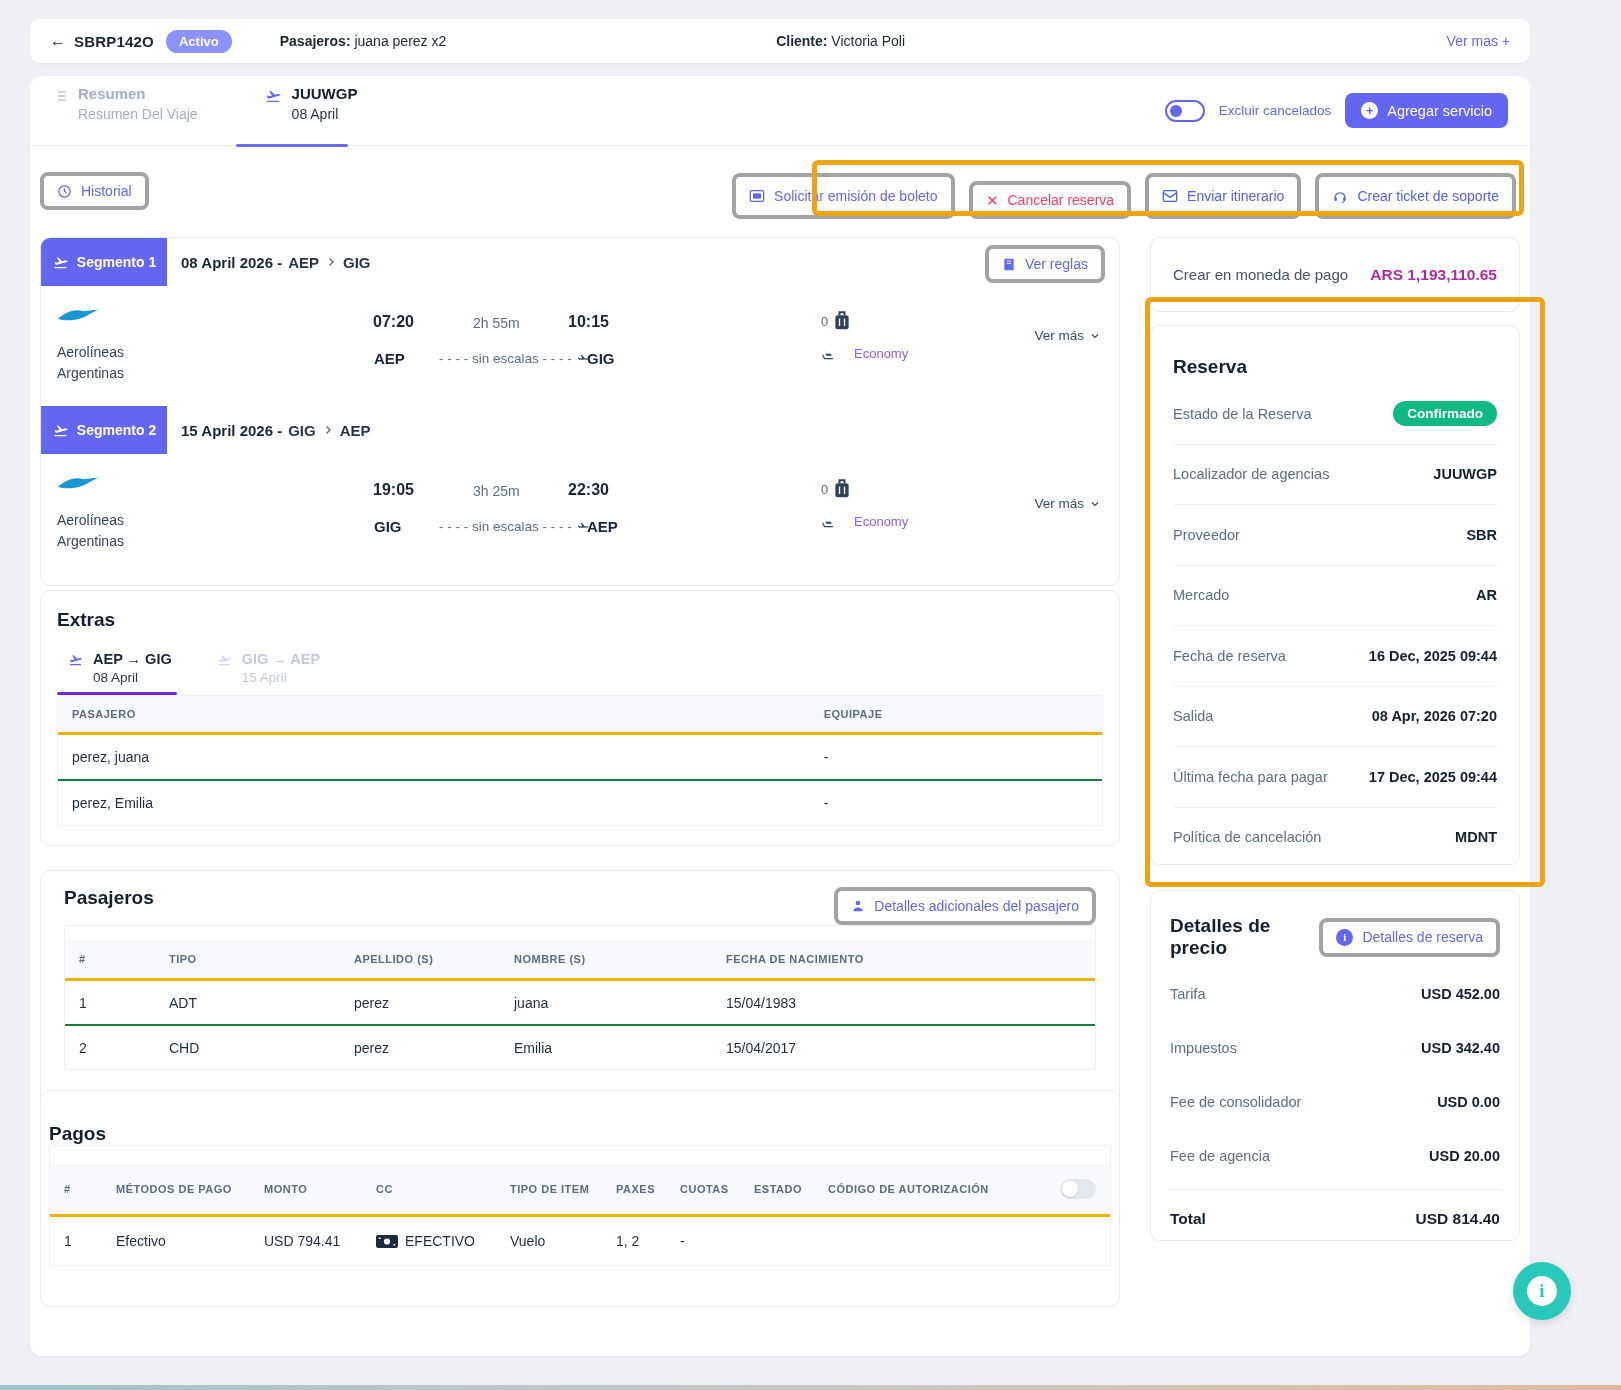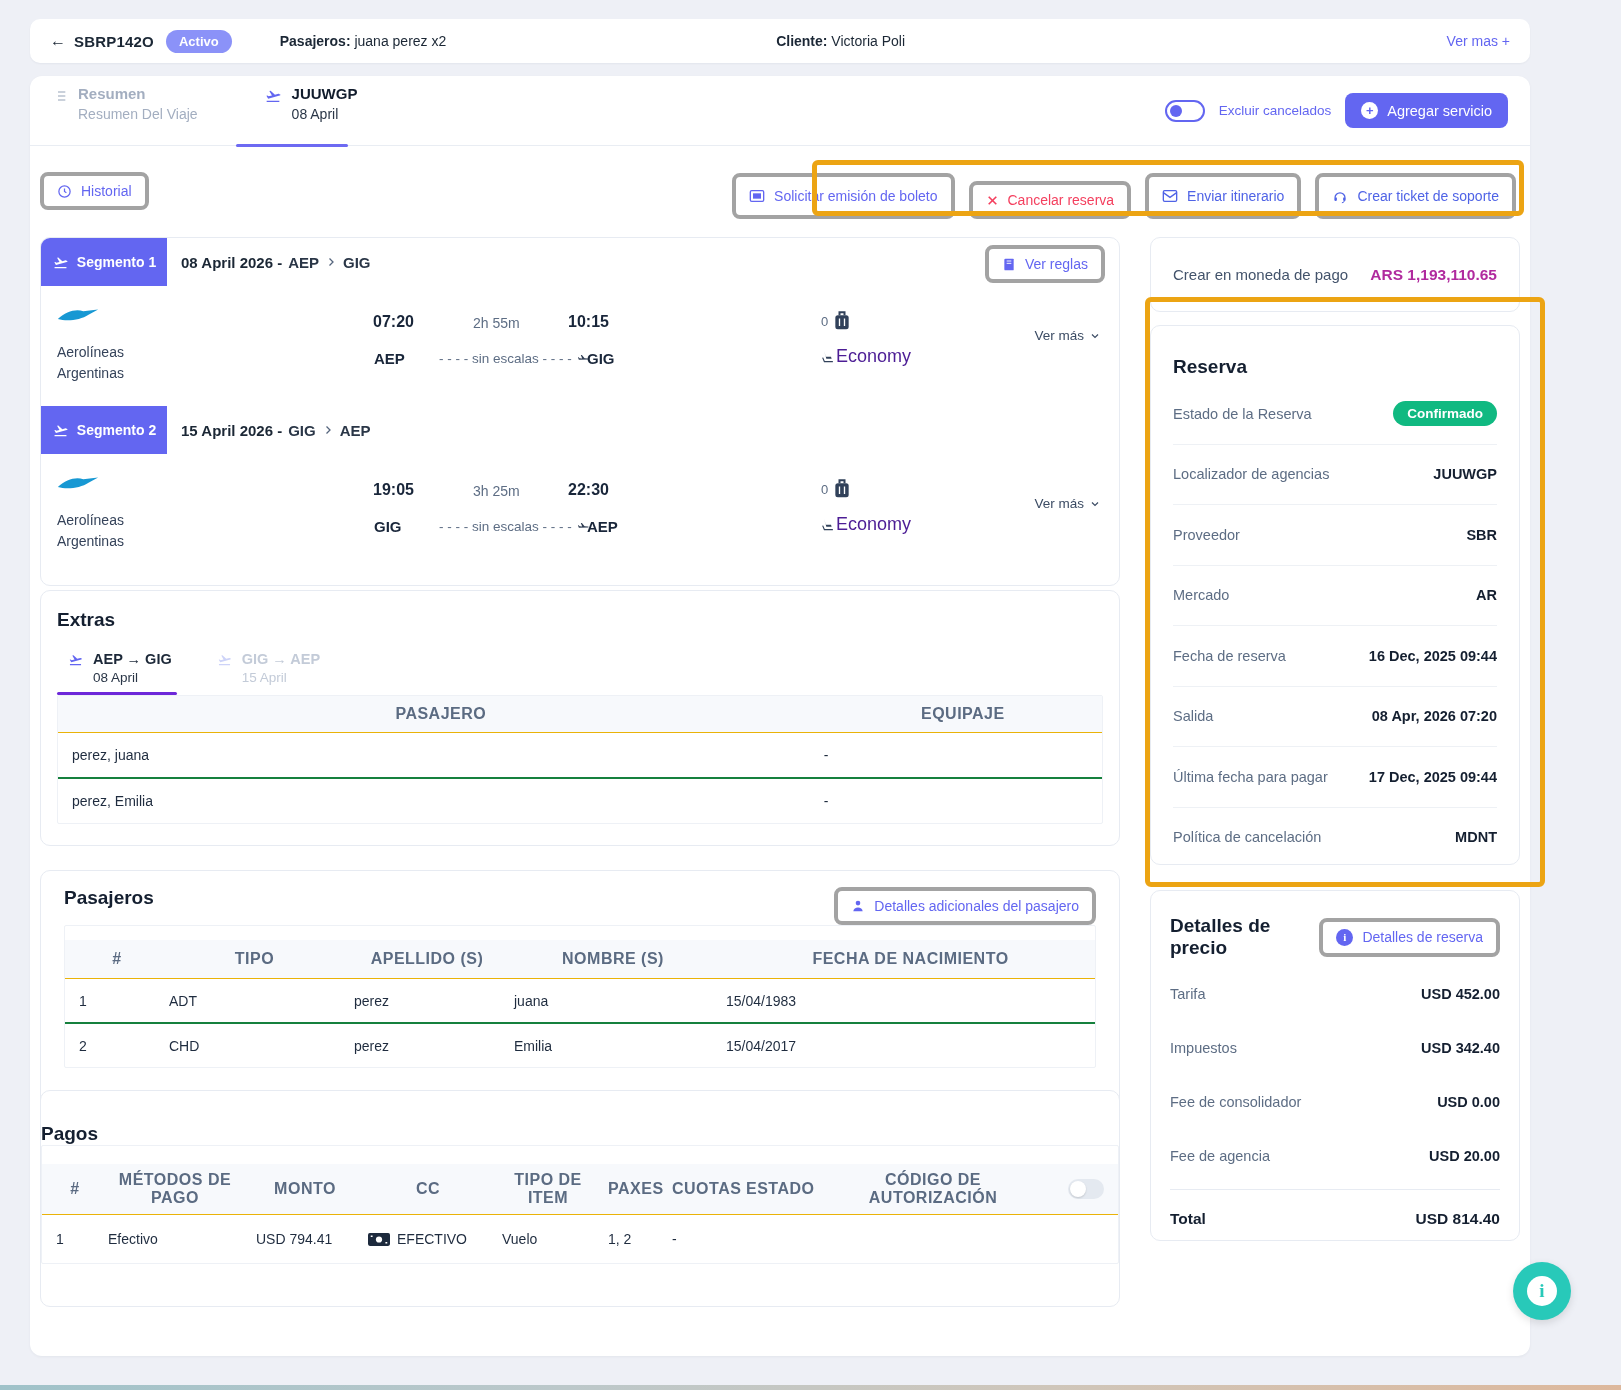--- a/index.html
+++ b/index.html
@@ -65,50 +65,50 @@
   .ver-reglas{position:absolute;right:14px;top:7px;}
   .flight{position:relative;height:120px;}
   .logo{position:absolute;left:16px;top:22px;}
   .airline{position:absolute;left:16px;top:56px;color:#35435a;font-size:14px;line-height:21px;}
   .ftime{position:absolute;top:27px;font-weight:bold;font-size:16px;color:#19263a;}
   .fdur{position:absolute;top:29px;color:#5d6d84;font-size:14px;}
   .fcode{position:absolute;top:64px;font-weight:bold;font-size:15px;color:#19263a;}
   .fstops{position:absolute;top:65px;color:#5d6d84;font-size:13.5px;display:flex;align-items:center;gap:4px;}
   .bagline{position:absolute;left:780px;top:24px;display:flex;align-items:center;gap:4px;color:#2e3c52;}
   .bagnum{color:#5d6d84;font-size:13px;}
-  .cabin{position:absolute;left:780px;top:60px;display:flex;align-items:center;gap:0;color:#4c1d95;font-size:18px;}
+  .cabin{position:absolute;left:780px;top:60px;display:flex;align-items:center;gap:18px;color:#8b5cf6;font-size:13px;}
   .vermas2{position:absolute;right:18px;top:42px;color:#3c4c64;font-size:13.5px;display:flex;align-items:center;gap:5px;cursor:pointer;}
   
   .sec-title{font-size:19px;font-weight:bold;color:#141f30;}
   .extras-card{left:10px;top:514px;width:1080px;height:256px;padding:18px 16px;}
   .extra-tabs{display:flex;gap:44px;margin:20px 0 0 10px;}
   .extab{display:flex;gap:9px;align-items:flex-start;position:relative;padding-bottom:10px;cursor:pointer;}
   .extab .lines{display:flex;flex-direction:column;gap:3px;}
   .extab .r{font-size:14.5px;font-weight:bold;color:#1c2838;}
   .extab .dt{font-size:13.5px;color:#2a3647;}
   .extab.muted .r,.extab.muted .dt{color:#c3cbd8;font-weight:normal;}
   .extab.muted .r{font-weight:bold;color:#c3cbd8;}
   .extab-underline{position:absolute;left:-10px;bottom:0;width:120px;height:3px;background:#6d28d9;border-radius:2px;}
   .table{border:1px solid #eef1f6;border-radius:2px;margin-top:0;}
-  .thead{background:#f7f9fc;display:grid;align-items:center;color:#5b6b82;font-size:16px;font-weight:bold;
-    letter-spacing:.5px;border-bottom:1px solid #eab308;text-align:center;}
+  .thead{background:#f7f9fc;display:grid;align-items:center;color:#5b6b82;font-size:11px;font-weight:bold;
+    letter-spacing:.5px;border-bottom:3px solid #eab308;}
   .trow{display:grid;align-items:center;font-size:14px;color:#1f2c3f;}
   .trow + .trow{border-top:2px solid #15803d;}
   .extras-grid{grid-template-columns:72% 28%;}
   .extras-card .thead{height:36px;}
   .extras-card .trow{height:44px;}
   .cell{padding-left:14px;}
   
   .pasajeros-card{left:10px;top:794px;width:1080px;height:252px;padding:16px 23px;}
   .pas-head{display:flex;align-items:flex-start;justify-content:space-between;}
   .pas-grid{grid-template-columns:90px 185px 160px 212px 1fr;}
   .pasajeros-card .thead{height:38px;margin-top:14px;}
   .pasajeros-card .trow{height:43px;}
   
-  .pagos-card{left:10px;top:1014px;width:1080px;height:217px;padding:16px 0;}
+  .pagos-card{left:10px;top:1014px;width:1080px;height:217px;padding:16px 8px;}
   .pagos-card .sec-title{margin-top:16px;}
   .pagos-grid{grid-template-columns:52px 148px 112px 134px 106px 64px 74px 74px 240px 1fr;}
   .pagos-card .thead{height:50px;margin-top:18px;}
   .pagos-card .trow{height:48px;}
   .toggle-gray{width:36px;height:20px;background:#e4e9f0;border-radius:11px;position:relative;cursor:pointer;justify-self:end;margin-right:14px;}
   .toggle-gray .knob{position:absolute;left:2px;top:2px;width:16px;height:16px;border-radius:50%;background:#fff;box-shadow:0 1px 2px rgba(0,0,0,.15);}
   .ccwrap{display:flex;align-items:center;gap:7px;}
   
   .total-card{left:1120px;top:161px;width:370px;height:75px;display:flex;align-items:center;justify-content:space-between;
     padding:0 22px;}

